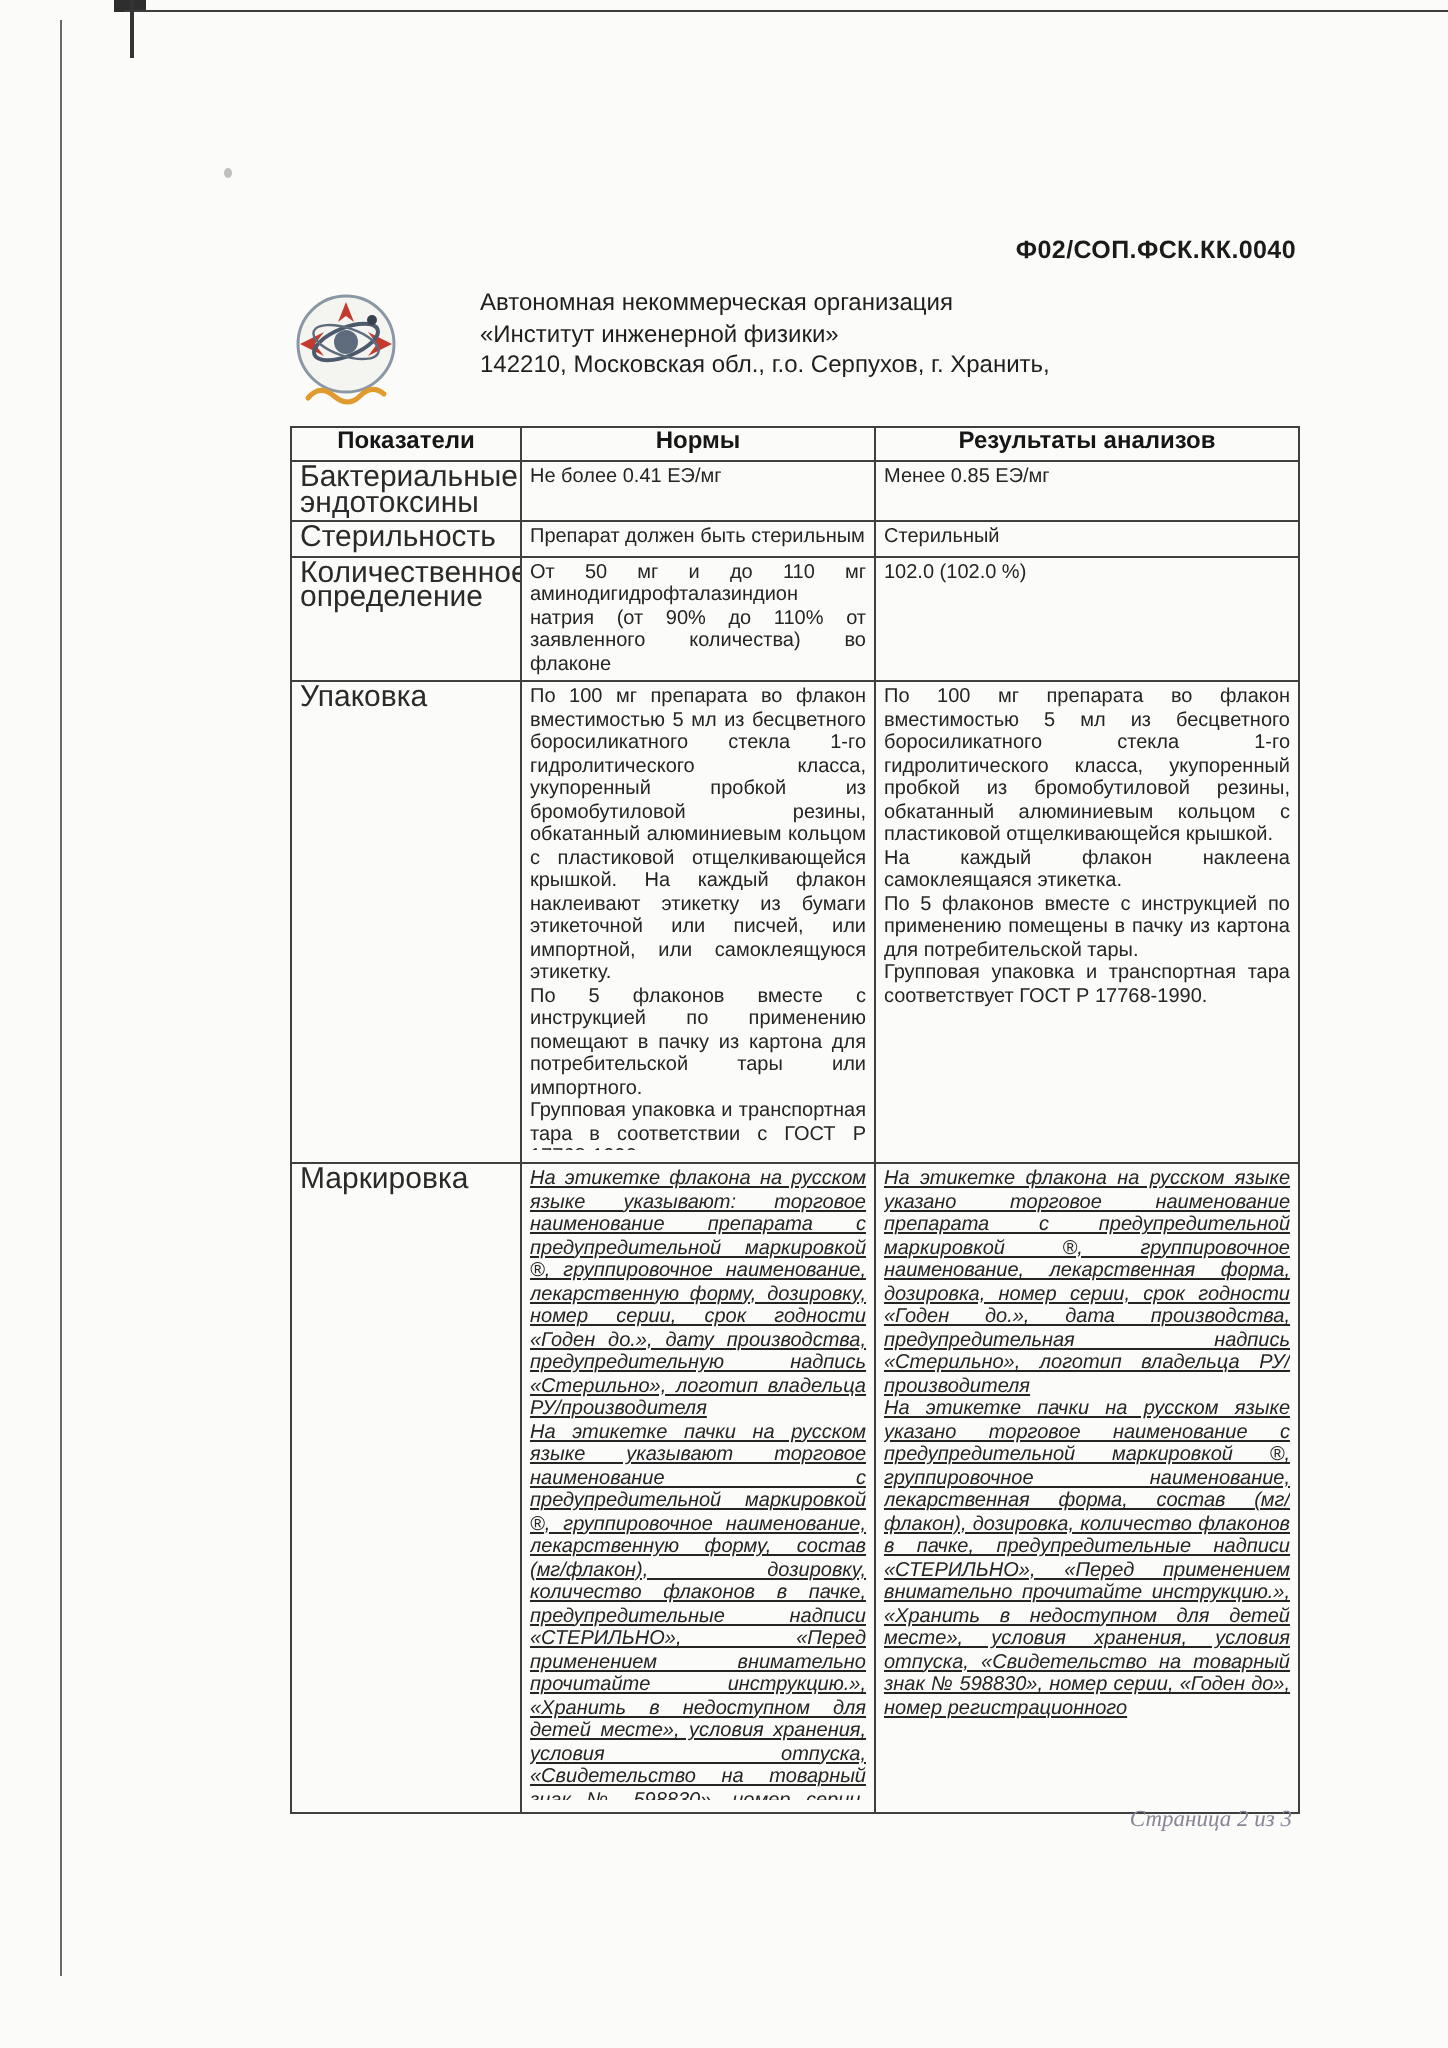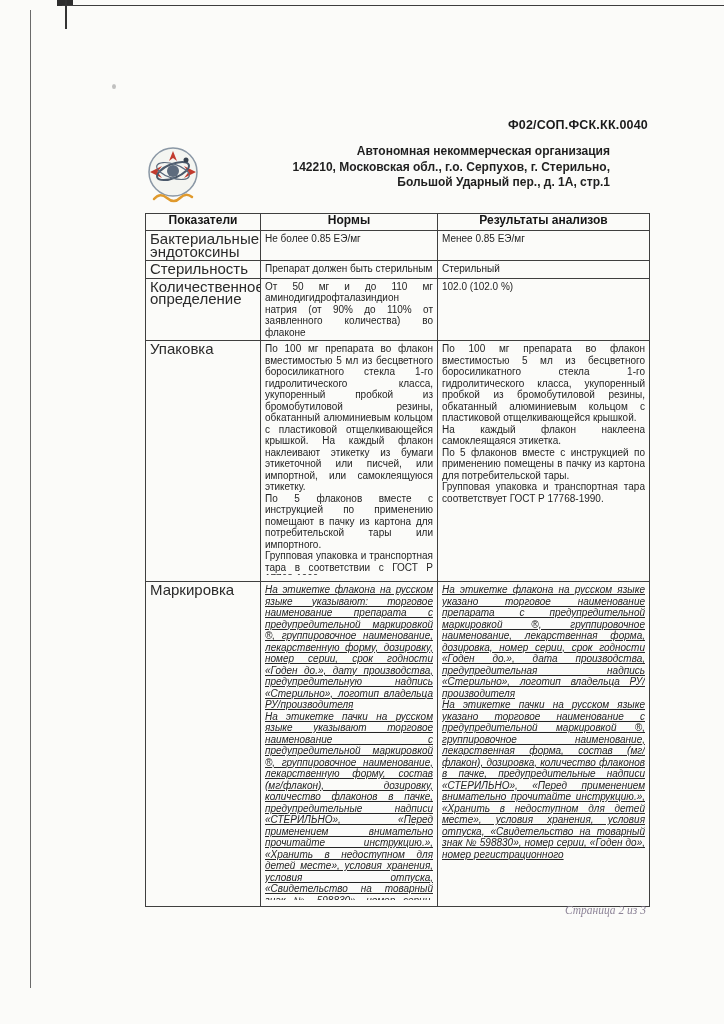--- a/index.html
+++ b/index.html
@@ -21,21 +21,21 @@
   .scan-left-line{position:absolute;left:30px;top:10px;width:1px;height:978px;background:#6a6a6a;}
   .scan-dot{position:absolute;left:112px;top:84px;width:4px;height:5px;background:#9a9a9a;border-radius:50%;opacity:.6;}
 
   .doc-code{
     position:absolute;top:118px;right:76px;
     font-size:12.5px;font-weight:bold;color:#1b1b1b;letter-spacing:.2px;margin-left:12px;
   }
   .org-logo{position:absolute;left:141px;top:145px;width:64px;height:64px;}
   .org-header{
     position:absolute;left:240px;top:144px;width:370px;
-    text-align:right;font-weight:bold;font-size:12px;line-height:15.5px;color:#1f1f1f;
+    text-align:left;font-weight:normal;font-size:12px;line-height:15.5px;color:#1f1f1f;
   }
   .qc-table{
     position:absolute;left:145px;top:213px;width:504px;
     border-collapse:collapse;table-layout:fixed;
     font-size:10px;line-height:11.5px;color:#242424;
   }
   .qc-table col.c1{width:115px}
   .qc-table col.c2{width:177px}
   .qc-table col.c3{width:212px}
   .qc-table th,.qc-table td{
@@ -90,39 +90,39 @@
       <ellipse cx="32" cy="26" rx="17" ry="7" fill="none" stroke="#4c5a6b" stroke-width="2" transform="rotate(-22 32 26)"></ellipse>
       <ellipse cx="32" cy="26" rx="17" ry="7" fill="none" stroke="#5d6b7d" stroke-width="1.2" transform="rotate(18 32 26)"></ellipse>
       <circle cx="32" cy="26" r="6" fill="#5d6b7d"></circle>
       <circle cx="45" cy="15" r="2.5" fill="#37424f"></circle>
       <path d="M13 54 q6 -7 13 -1 t13 0 t12 -1" stroke="#e09a2d" fill="none" stroke-width="2.5" stroke-linecap="round"></path>
     </svg>
   </div>
 
   <div class="org-header">
     <div>Автономная некоммерческая организация</div>
-    <div>142210, Московская обл., г.о. Серпухов, г. Стерильно,</div>
-    <div>Большой Ударный пер., д. 1А, стр.1</div>
+    <div>«Институт инженерной физики»</div>
+    <div>142210, Московская обл., г.о. Серпухов, г. Хранить,</div>
   </div>
 
   <table class="qc-table">
     <colgroup>
         <col class="c1">
         <col class="c2">
         <col class="c3">
       </colgroup>
     <tbody>
         <tr>
       <th>Показатели</th>
       <th>Нормы</th>
       <th>Результаты анализов</th>
     </tr>
     <tr class="r1">
       <td class="lbl">Бактериальные эндотоксины</td>
-      <td>Не более 0.85 ЕЭ/мг</td>
+      <td>Не более 0.41 ЕЭ/мг</td>
       <td class="center">Менее 0.85 ЕЭ/мг</td>
     </tr>
     <tr class="r2">
       <td class="lbl">Стерильность</td>
       <td>Препарат должен быть стерильным</td>
       <td class="center">Стерильный</td>
     </tr>
     <tr class="r3">
       <td class="lbl vmid">Количественное определение</td>
       <td class="just">От 50 мг и до 110 мг аминодигидрофталазиндион натрия (от 90% до 110% от заявленного количества) во флаконе</td>

